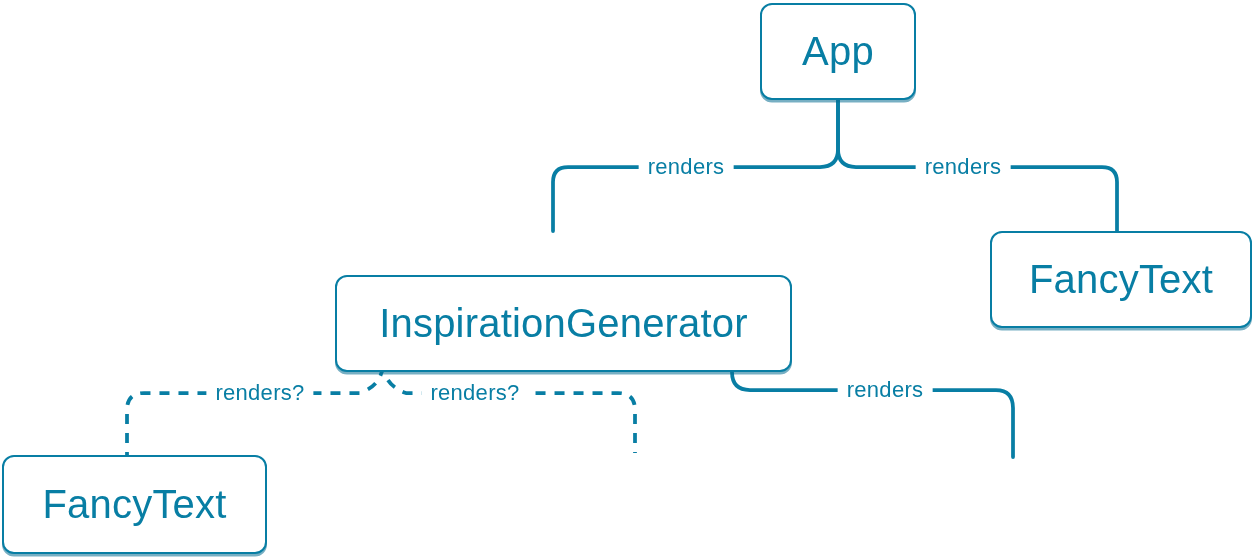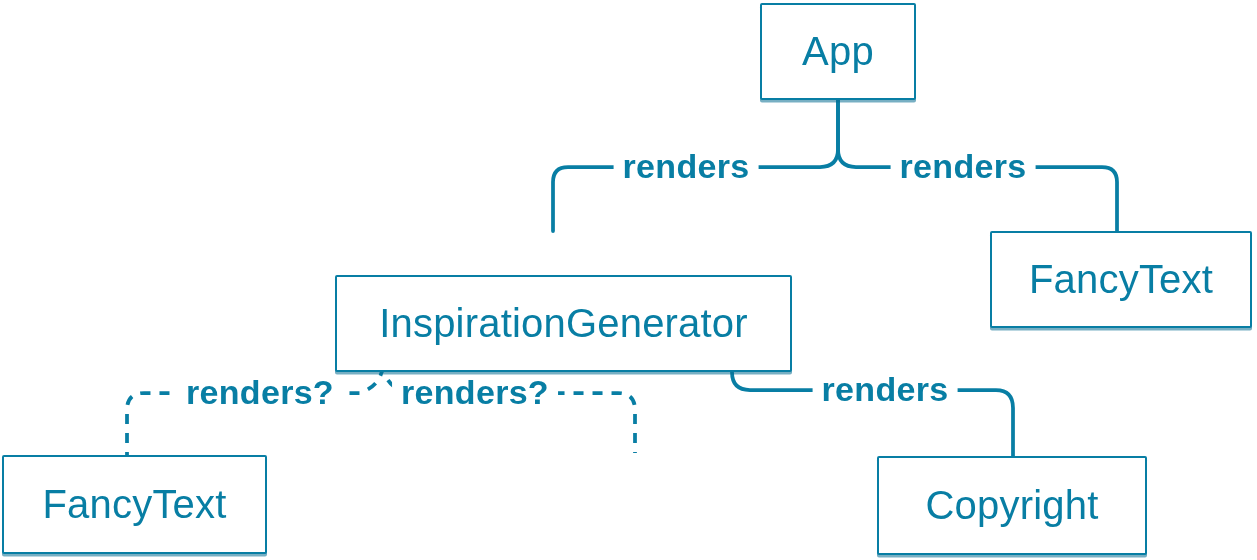--- a/index.html
+++ b/index.html
@@ -35,35 +35,35 @@
     stroke-linecap: butt;
   }
   .node {
     position: absolute;
     box-sizing: border-box;
     display: flex;
     align-items: center;
     justify-content: center;
     background: #ffffff;
     border: 2.5px solid #087ea4;
-    border-radius: 2px;
+    border-radius: 12px;
     box-shadow: 0 2.5px 0 rgba(8, 110, 145, 0.55);
     color: #087ea4;
     font-size: 40px;
     font-weight: 500;
     letter-spacing: 0.2px;
     white-space: nowrap;
   }
   .edge-label {
     position: absolute;
     transform: translate(-50%, -50%);
     background: #ffffff;
     color: #087ea4;
-    font-size: 34px;
-    font-weight: 700;
+    font-size: 22px;
+    font-weight: 400;
     letter-spacing: 0.3px;
     padding: 0 9px;
     white-space: nowrap;
     line-height: 1.1;
   }
 </style>
 </head>
 <body>
 
 <div class="stage">
@@ -84,15 +84,14 @@
 
   <div class="node" style="left:760px; top:3px; width:156px; height:97px;">App</div>
 
   <div class="node" style="left:335px; top:231px; width:457px; height:97px;margin-top:44px;">InspirationGenerator</div>
 
   <div class="node" style="left:990px; top:231px; width:262px; height:97px;">FancyText</div>
 
   <div class="node" style="left:2px; top:455px; width:265px; height:99px;">FancyText</div>
 
 
-  <div class="node" style="left:877px; top:456px; width:270px; height:99px;">Copyright</div>
 
 </div>
 
 </body></html>

